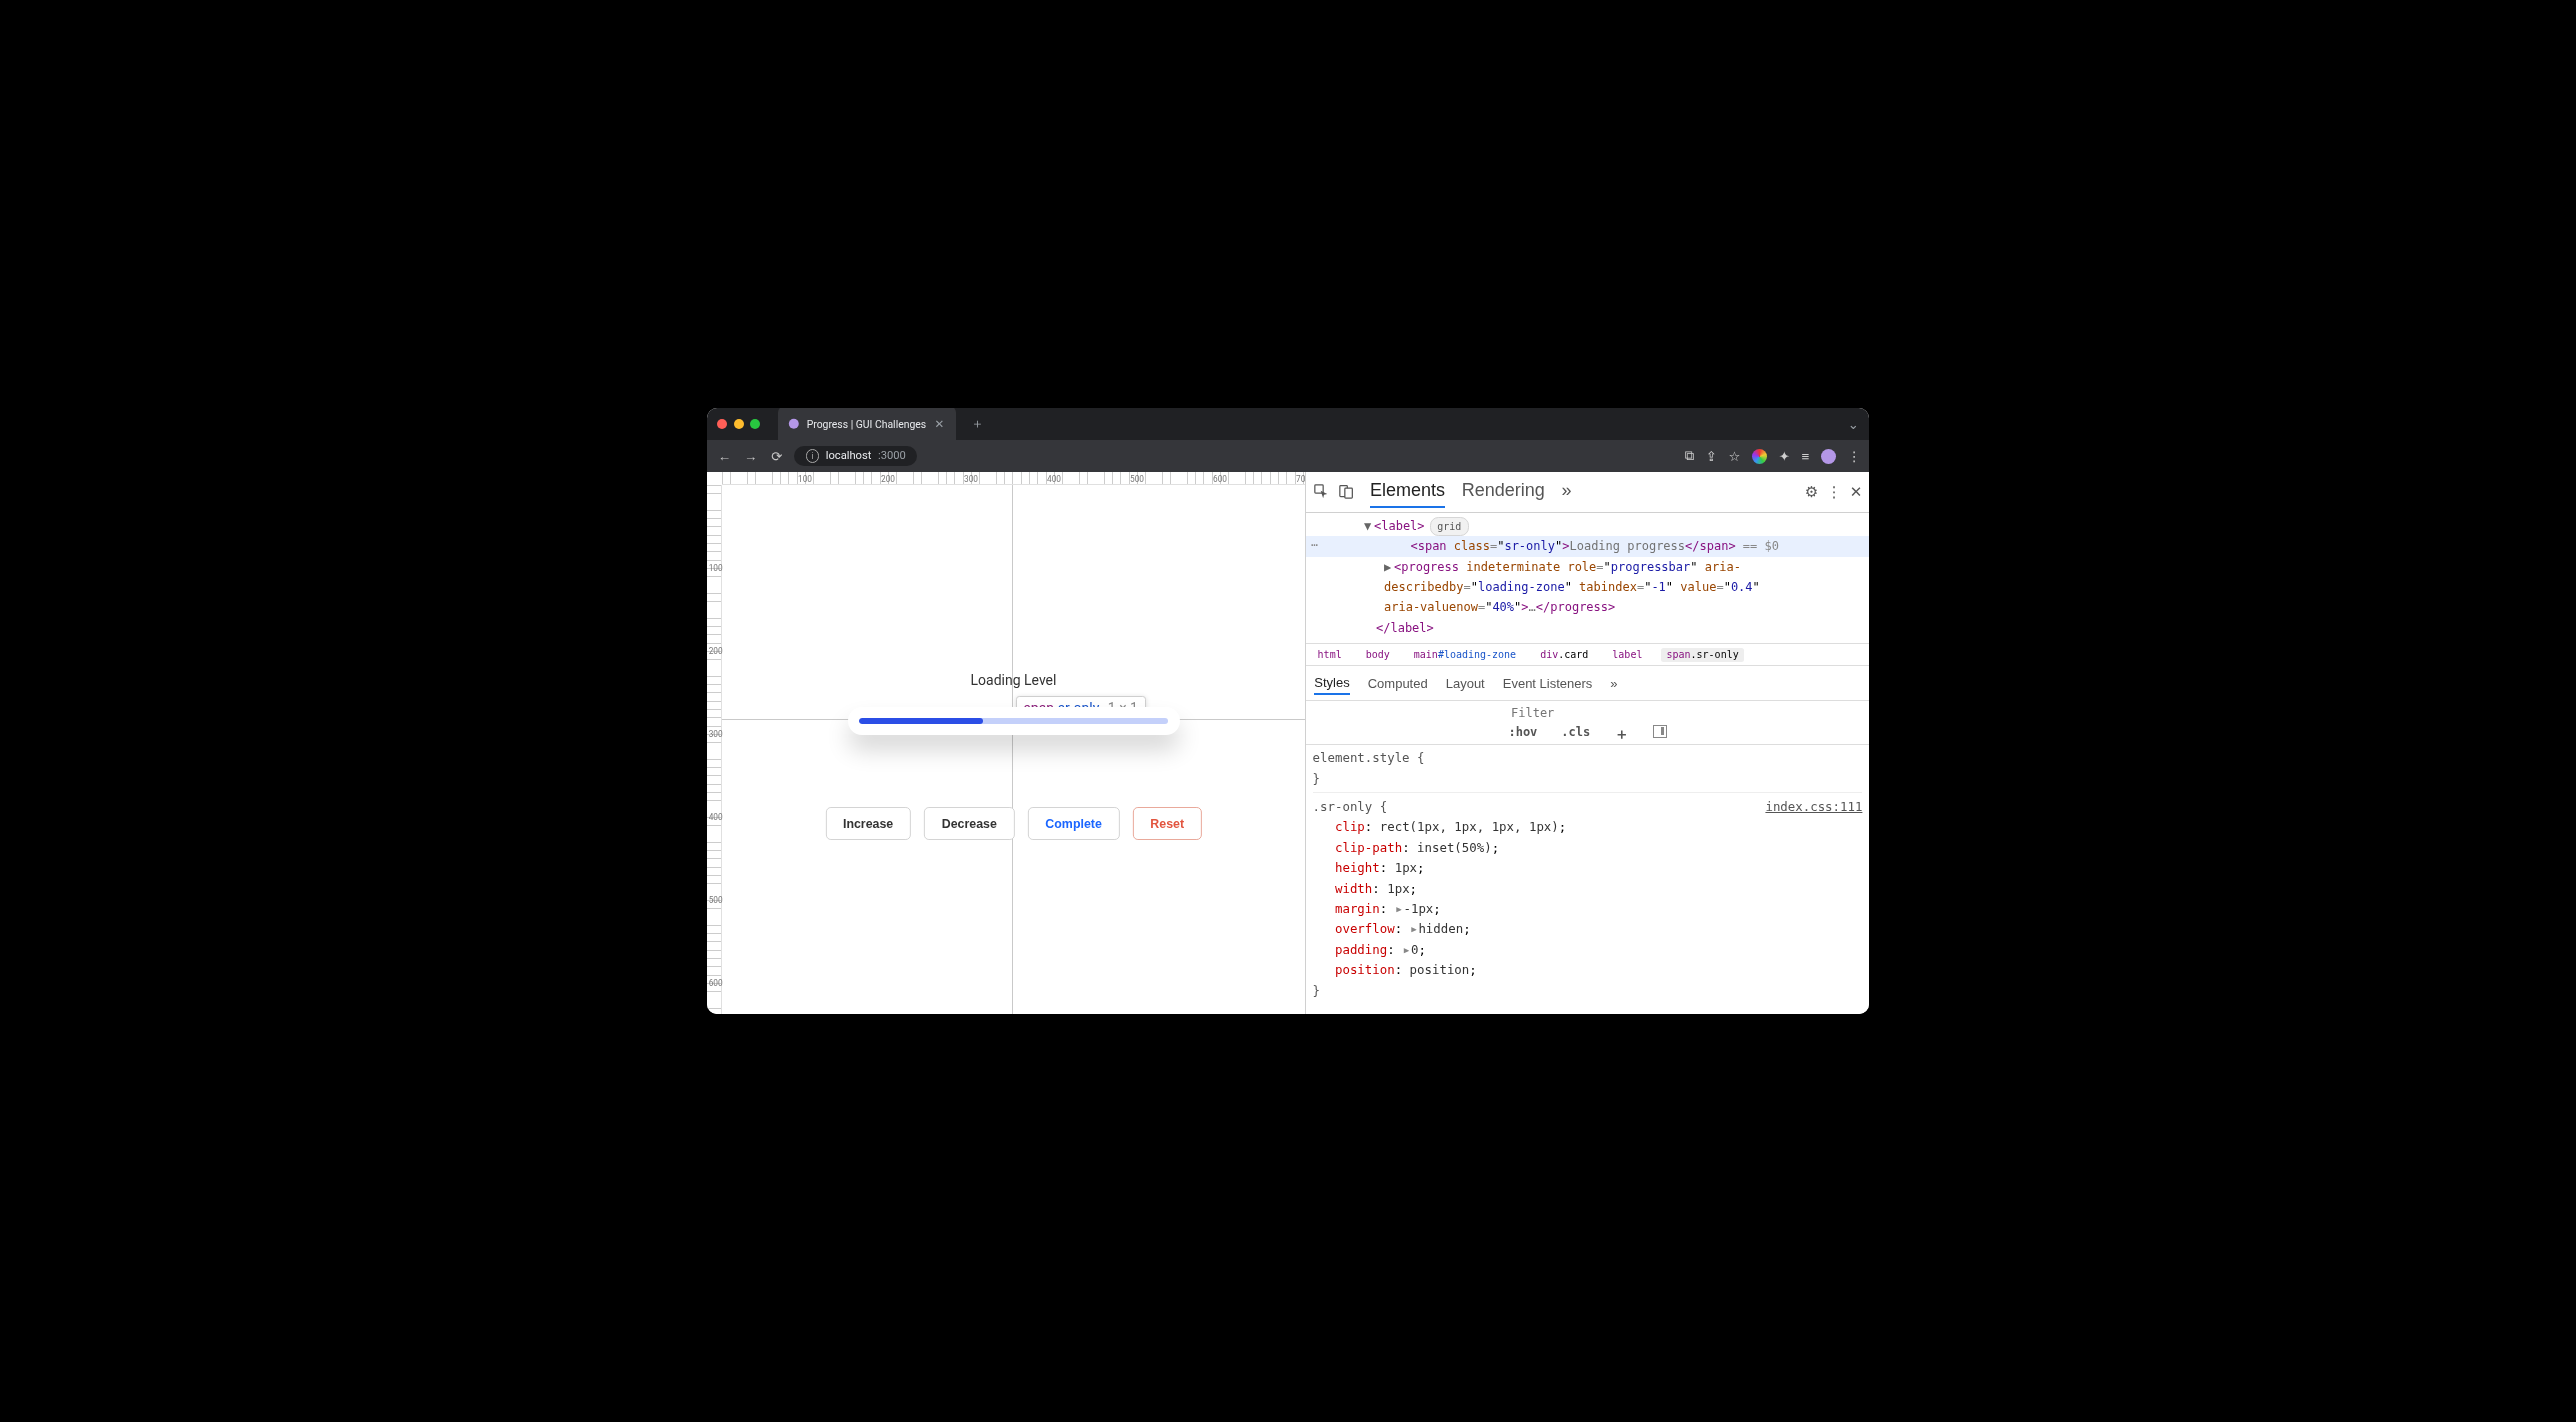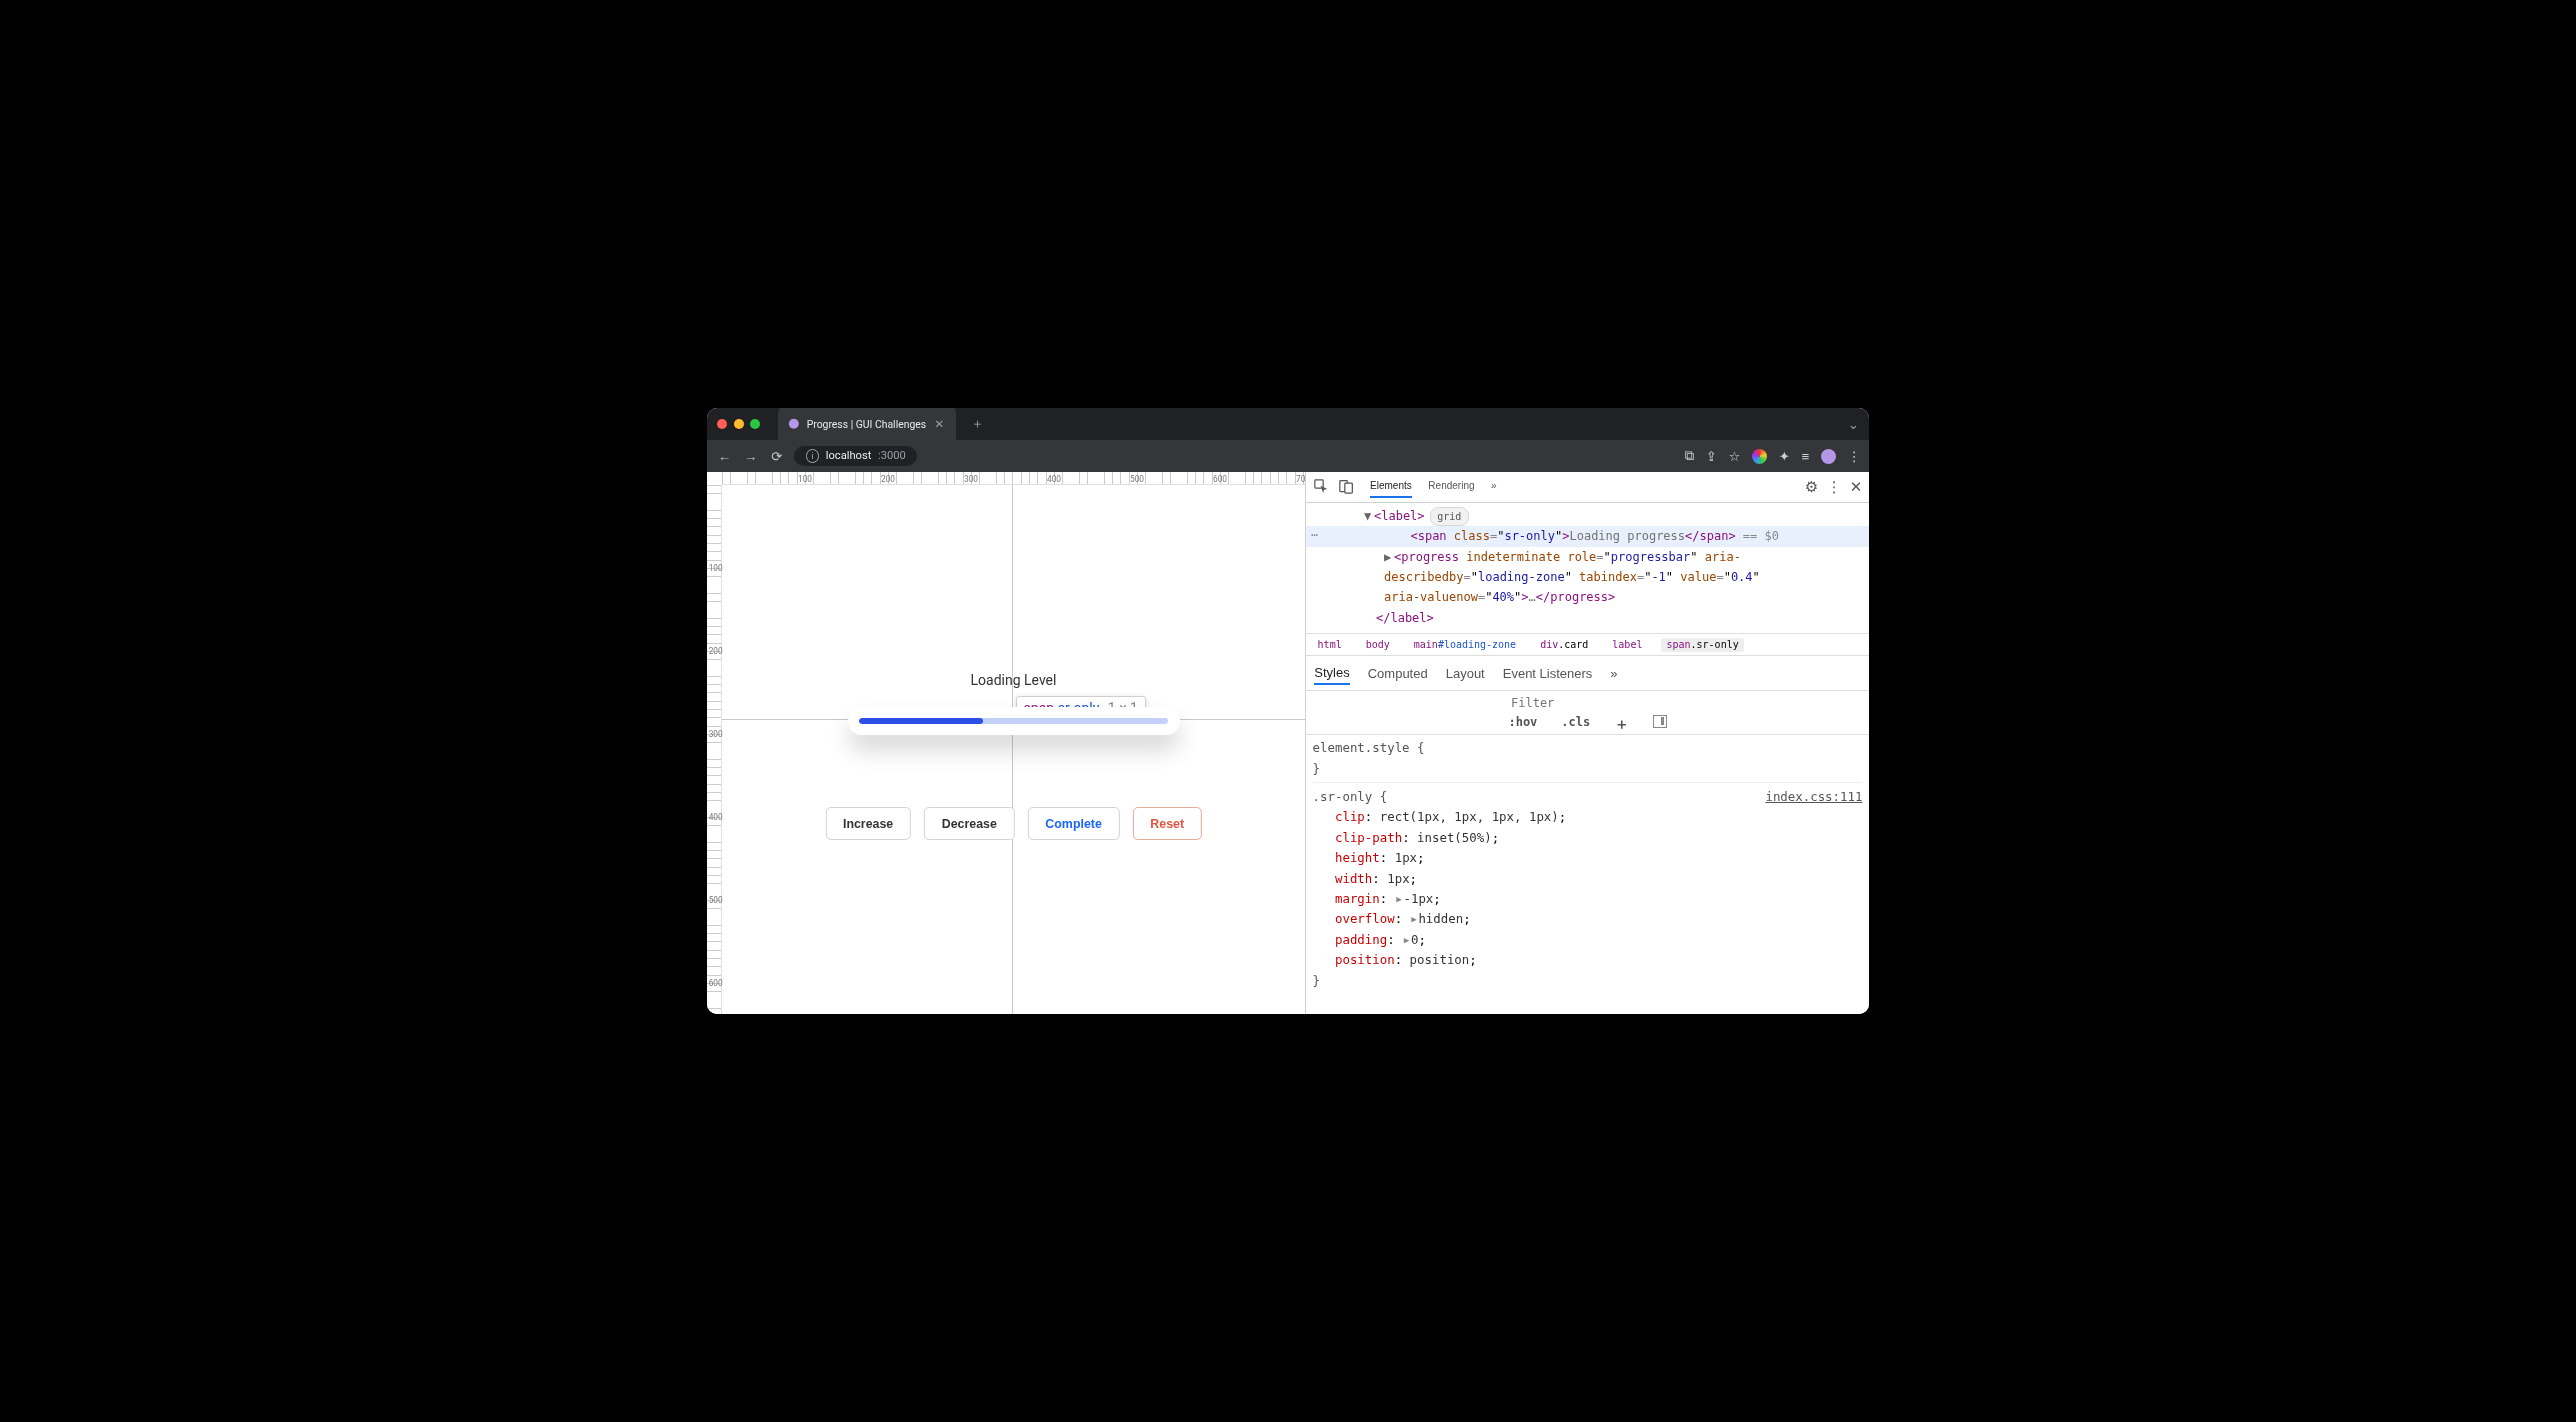--- a/index.html
+++ b/index.html
@@ -137,21 +137,21 @@
     padding: 8.3px 16.6px; font-size:12.4px; font-weight:600; color:#333; cursor:pointer;
   }
   .btn.primary { color:#1b66ff; }
   .btn.danger { color:#e2553f; border-color:#e9a99b; }
   
   .dt-toolbar {
     display:flex; align-items:center; gap:6.6px; padding: 3.3px 6.6px;
     border-bottom:0.8px solid #d0d0d0; font-family:-apple-system,sans-serif;
   }
   .dt-icon { width:18px; height:18px; display:flex; align-items:center; justify-content:center; color:#555; }
-  .dt-tabs { display:flex; gap:16.6px; margin-left:8.3px; font-size:10px; }
+  .dt-tabs { display:flex; gap:16.6px; margin-left:8.3px; font-size:18px; }
   .dt-tab { color:#555; padding: 5px 0; }
   .dt-tab.active { color:#222; border-bottom: 2.5px solid #1a73e8; }
   .dt-right { margin-left:auto; display:flex; gap:8.3px; color:#555; font-size:15px; align-items:center; }
   
   .dom-tree {
     font-size: 12px; line-height:1.7; padding: 3.3px 0 5px 0;
     overflow:hidden;
   }
   .dom-line { white-space: pre; padding-left: 58px; }
   .dom-line.hl { background:#e8f0fe; position:relative; }

